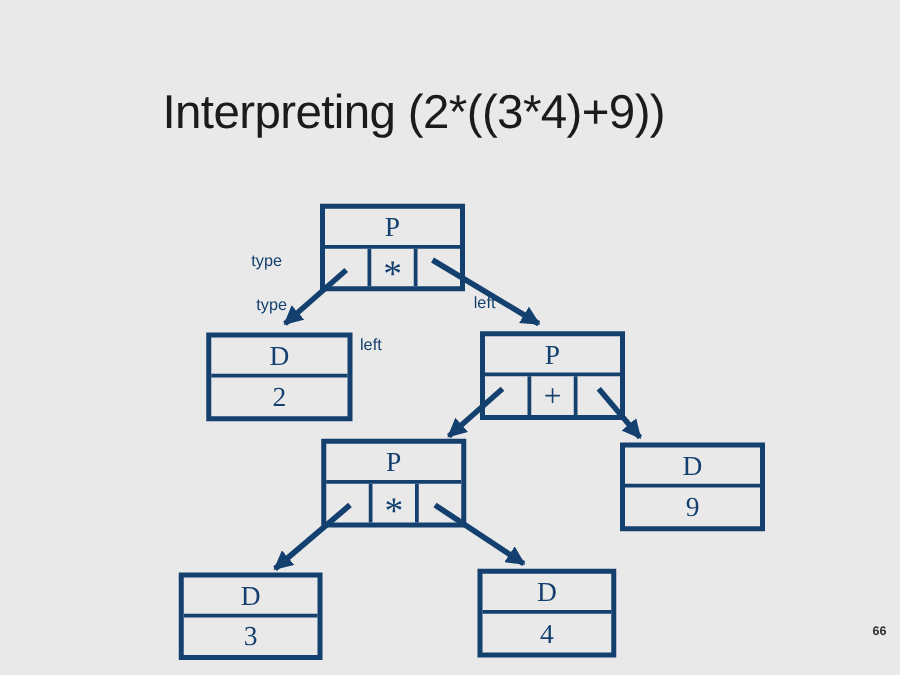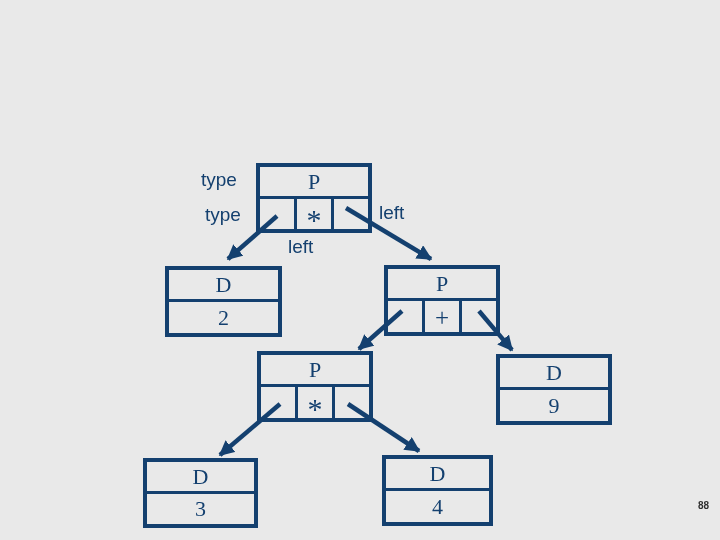--- a/index.html
+++ b/index.html
@@ -42,41 +42,43 @@
   .brow{flex:1;display:flex;align-items:stretch;}
   .cell{flex:1;display:flex;align-items:center;justify-content:center;}
   .cell.mid{border-left:3px solid var(--ink);border-right:3px solid var(--ink);}
   .brow.dval{display:flex;align-items:center;justify-content:center;line-height:1;}
   .glyph{line-height:1;display:inline-block;}
   .glyph.star{font-size:30px;transform:translateY(6px);}
   .glyph.plus{font-size:25px;transform:translateY(1px);}
   
   .flabel{
     position:absolute;color:var(--ink);
-    font-size:19px;line-height:1;white-space:nowrap;
+    font-size:13px;line-height:1;white-space:nowrap;
     font-family:"Liberation Sans",sans-serif;
+    margin-top:32px;
   }
   
   .arrows{
     position:absolute;left:0;top:0;width:720px;height:540px;
     pointer-events:none;z-index:5;
   }
   .arrows line{stroke:var(--ink);stroke-width:4.5;}
   .arrows marker path{fill:var(--ink);}
   .pagenum{
     position:absolute;left:698px;top:501px;
     font-size:10px;font-weight:700;color:var(--page-color);
     font-family:"Liberation Sans",sans-serif;line-height:1;
   }
 </style>
 </head>
 <body>
 
 <div class="slide">
 
+  <h1 class="title">Interpreting (2*((3*4)+9))</h1>
 
   <div class="flabel" style="left:201px;top:170px;">type</div>
   <div class="flabel" style="left:205px;top:205px;">type</div>
   <div class="flabel" style="left:288px;top:237px;">left</div>
   <div class="flabel" style="left:379px;top:203px;">left</div>
 
   <div class="node" style="left:256px;top:163px;width:116px;height:70px;">
     <div class="trow">P</div>
     <div class="brow">
       <div class="cell"></div>
@@ -136,15 +138,15 @@
       </marker>
     </defs>
     <line x1="277" y1="216" x2="228" y2="259" marker-end="url(#ah)"></line>
     <line x1="346" y1="208" x2="431" y2="259" marker-end="url(#ah)"></line>
     <line x1="402" y1="311" x2="359" y2="349" marker-end="url(#ah)"></line>
     <line x1="479" y1="311" x2="512" y2="350" marker-end="url(#ah)"></line>
     <line x1="280" y1="404" x2="220" y2="455" marker-end="url(#ah)"></line>
     <line x1="348" y1="404" x2="419" y2="451" marker-end="url(#ah)"></line>
   </svg>
 
-  <div class="pagenum">88</div>
+  <div class="pagenum">66</div>
 
 </div>
 
 </body></html>

